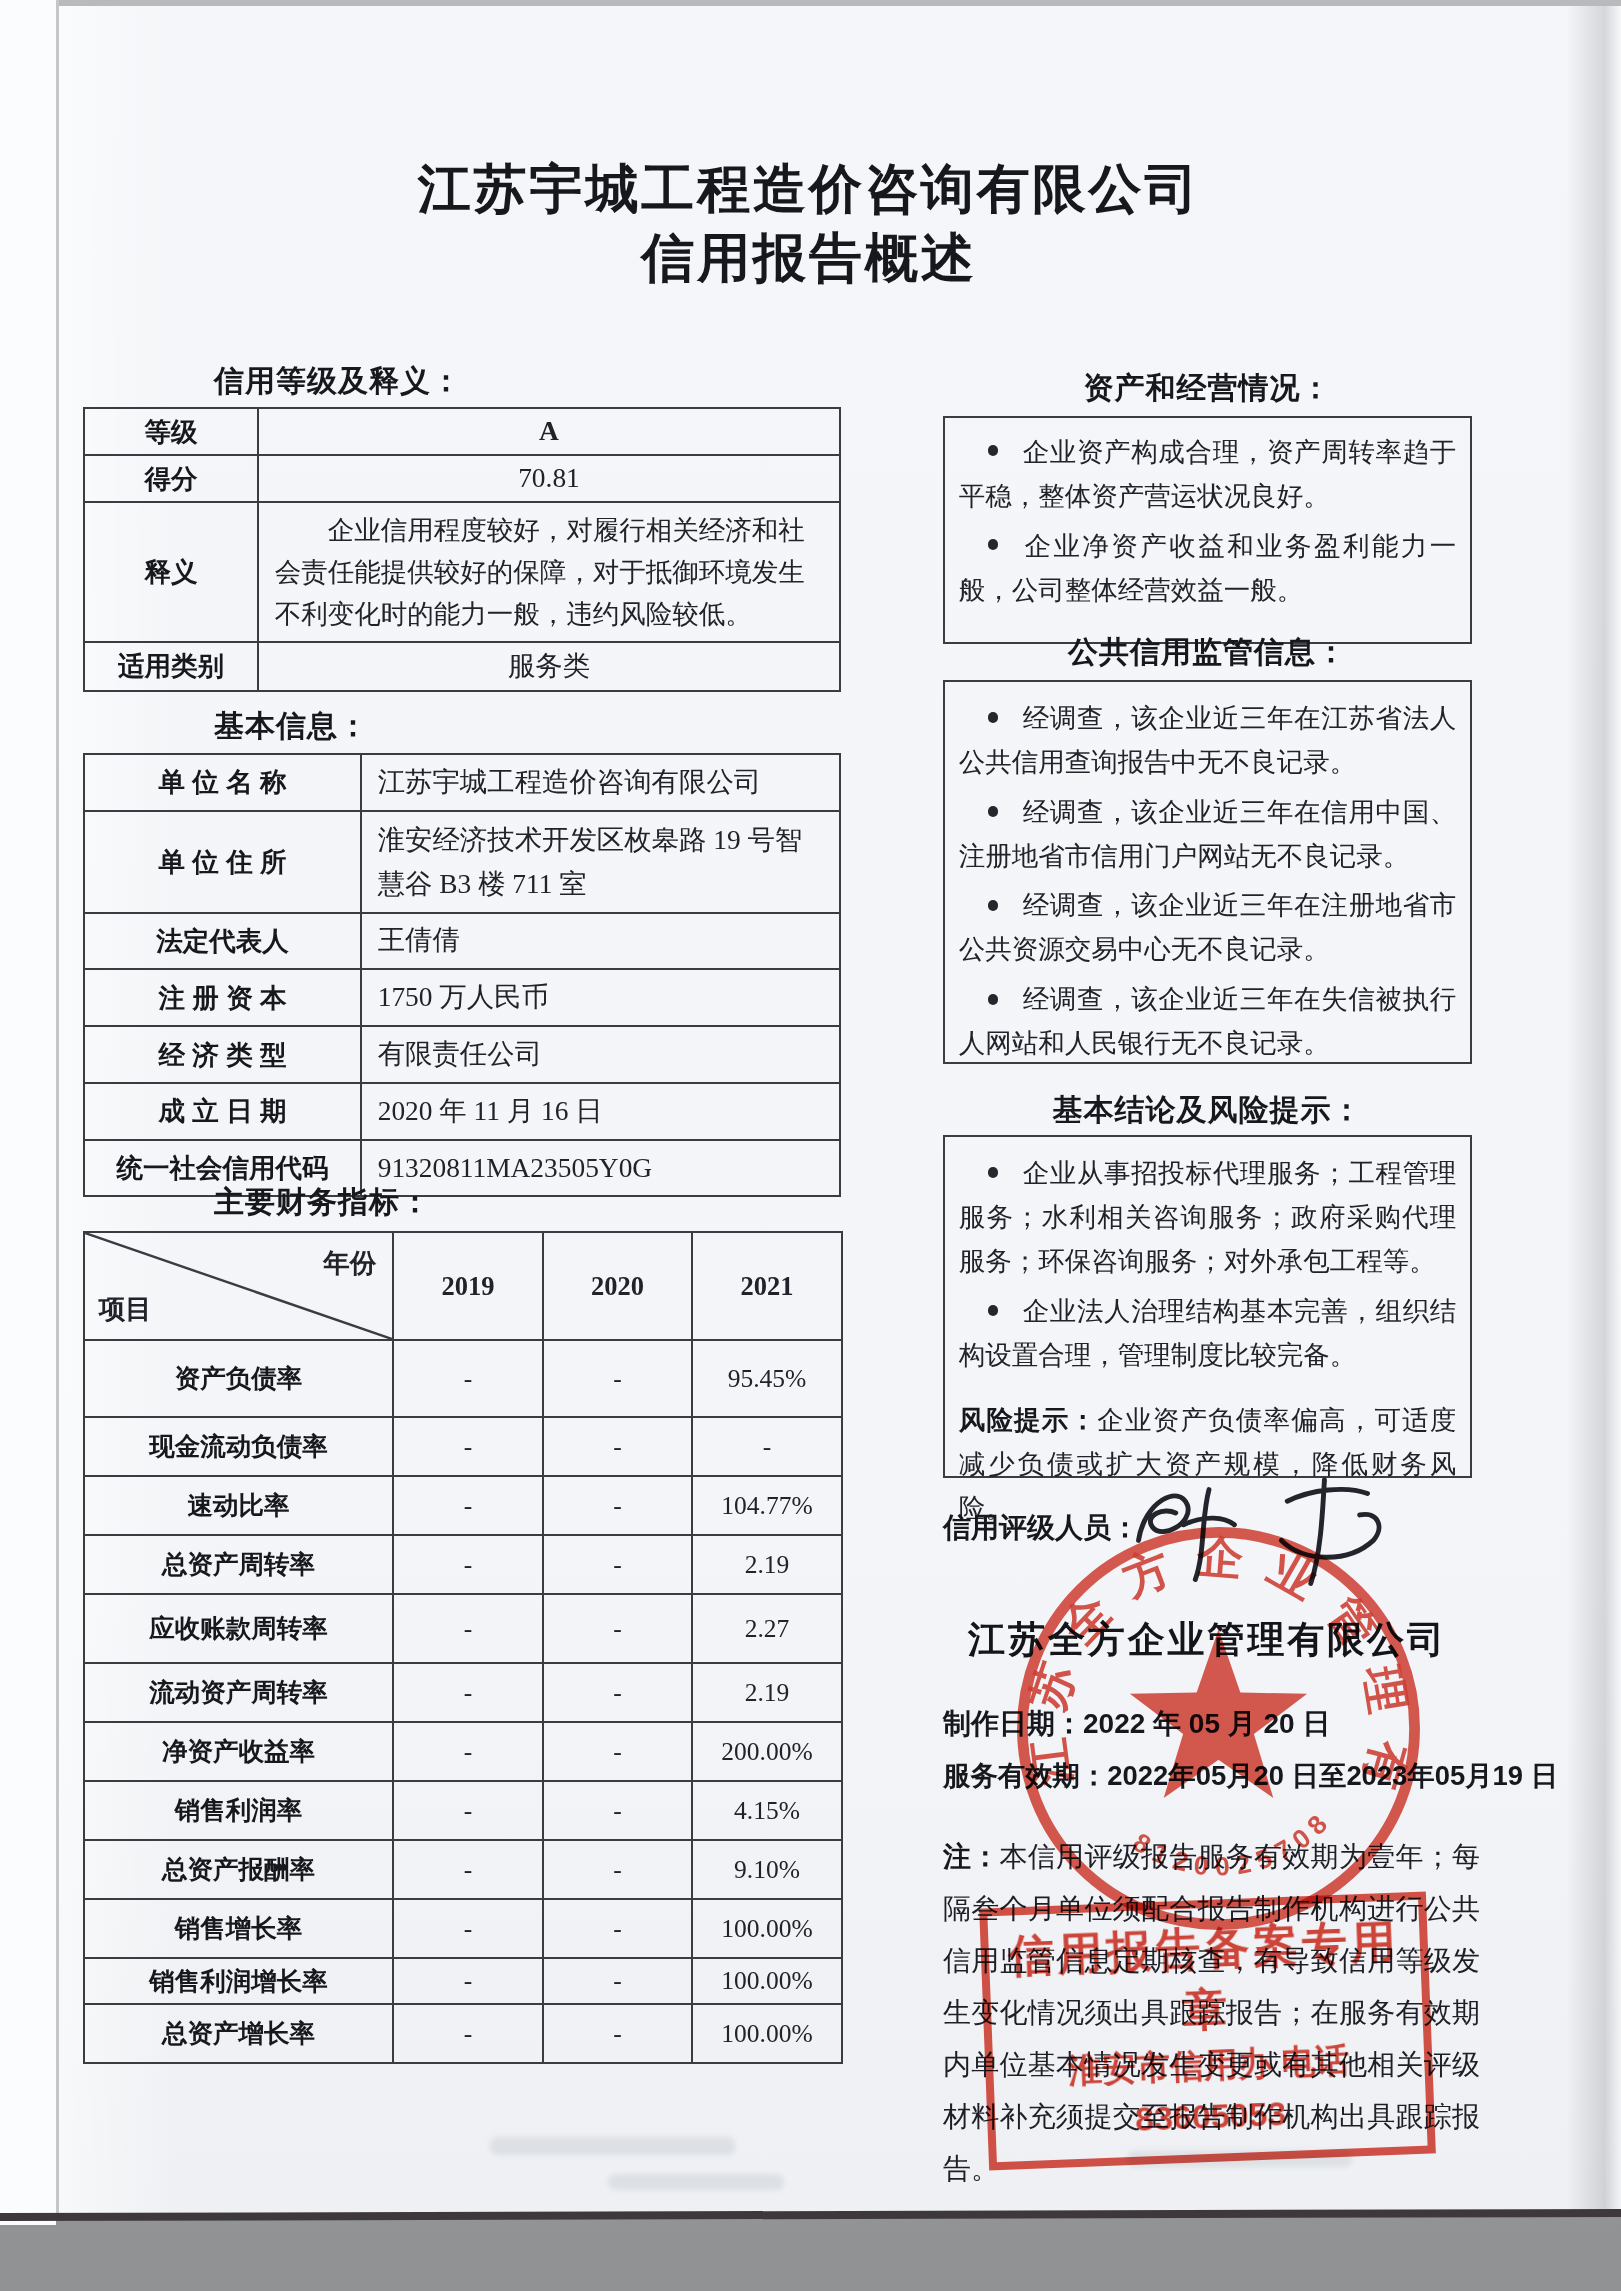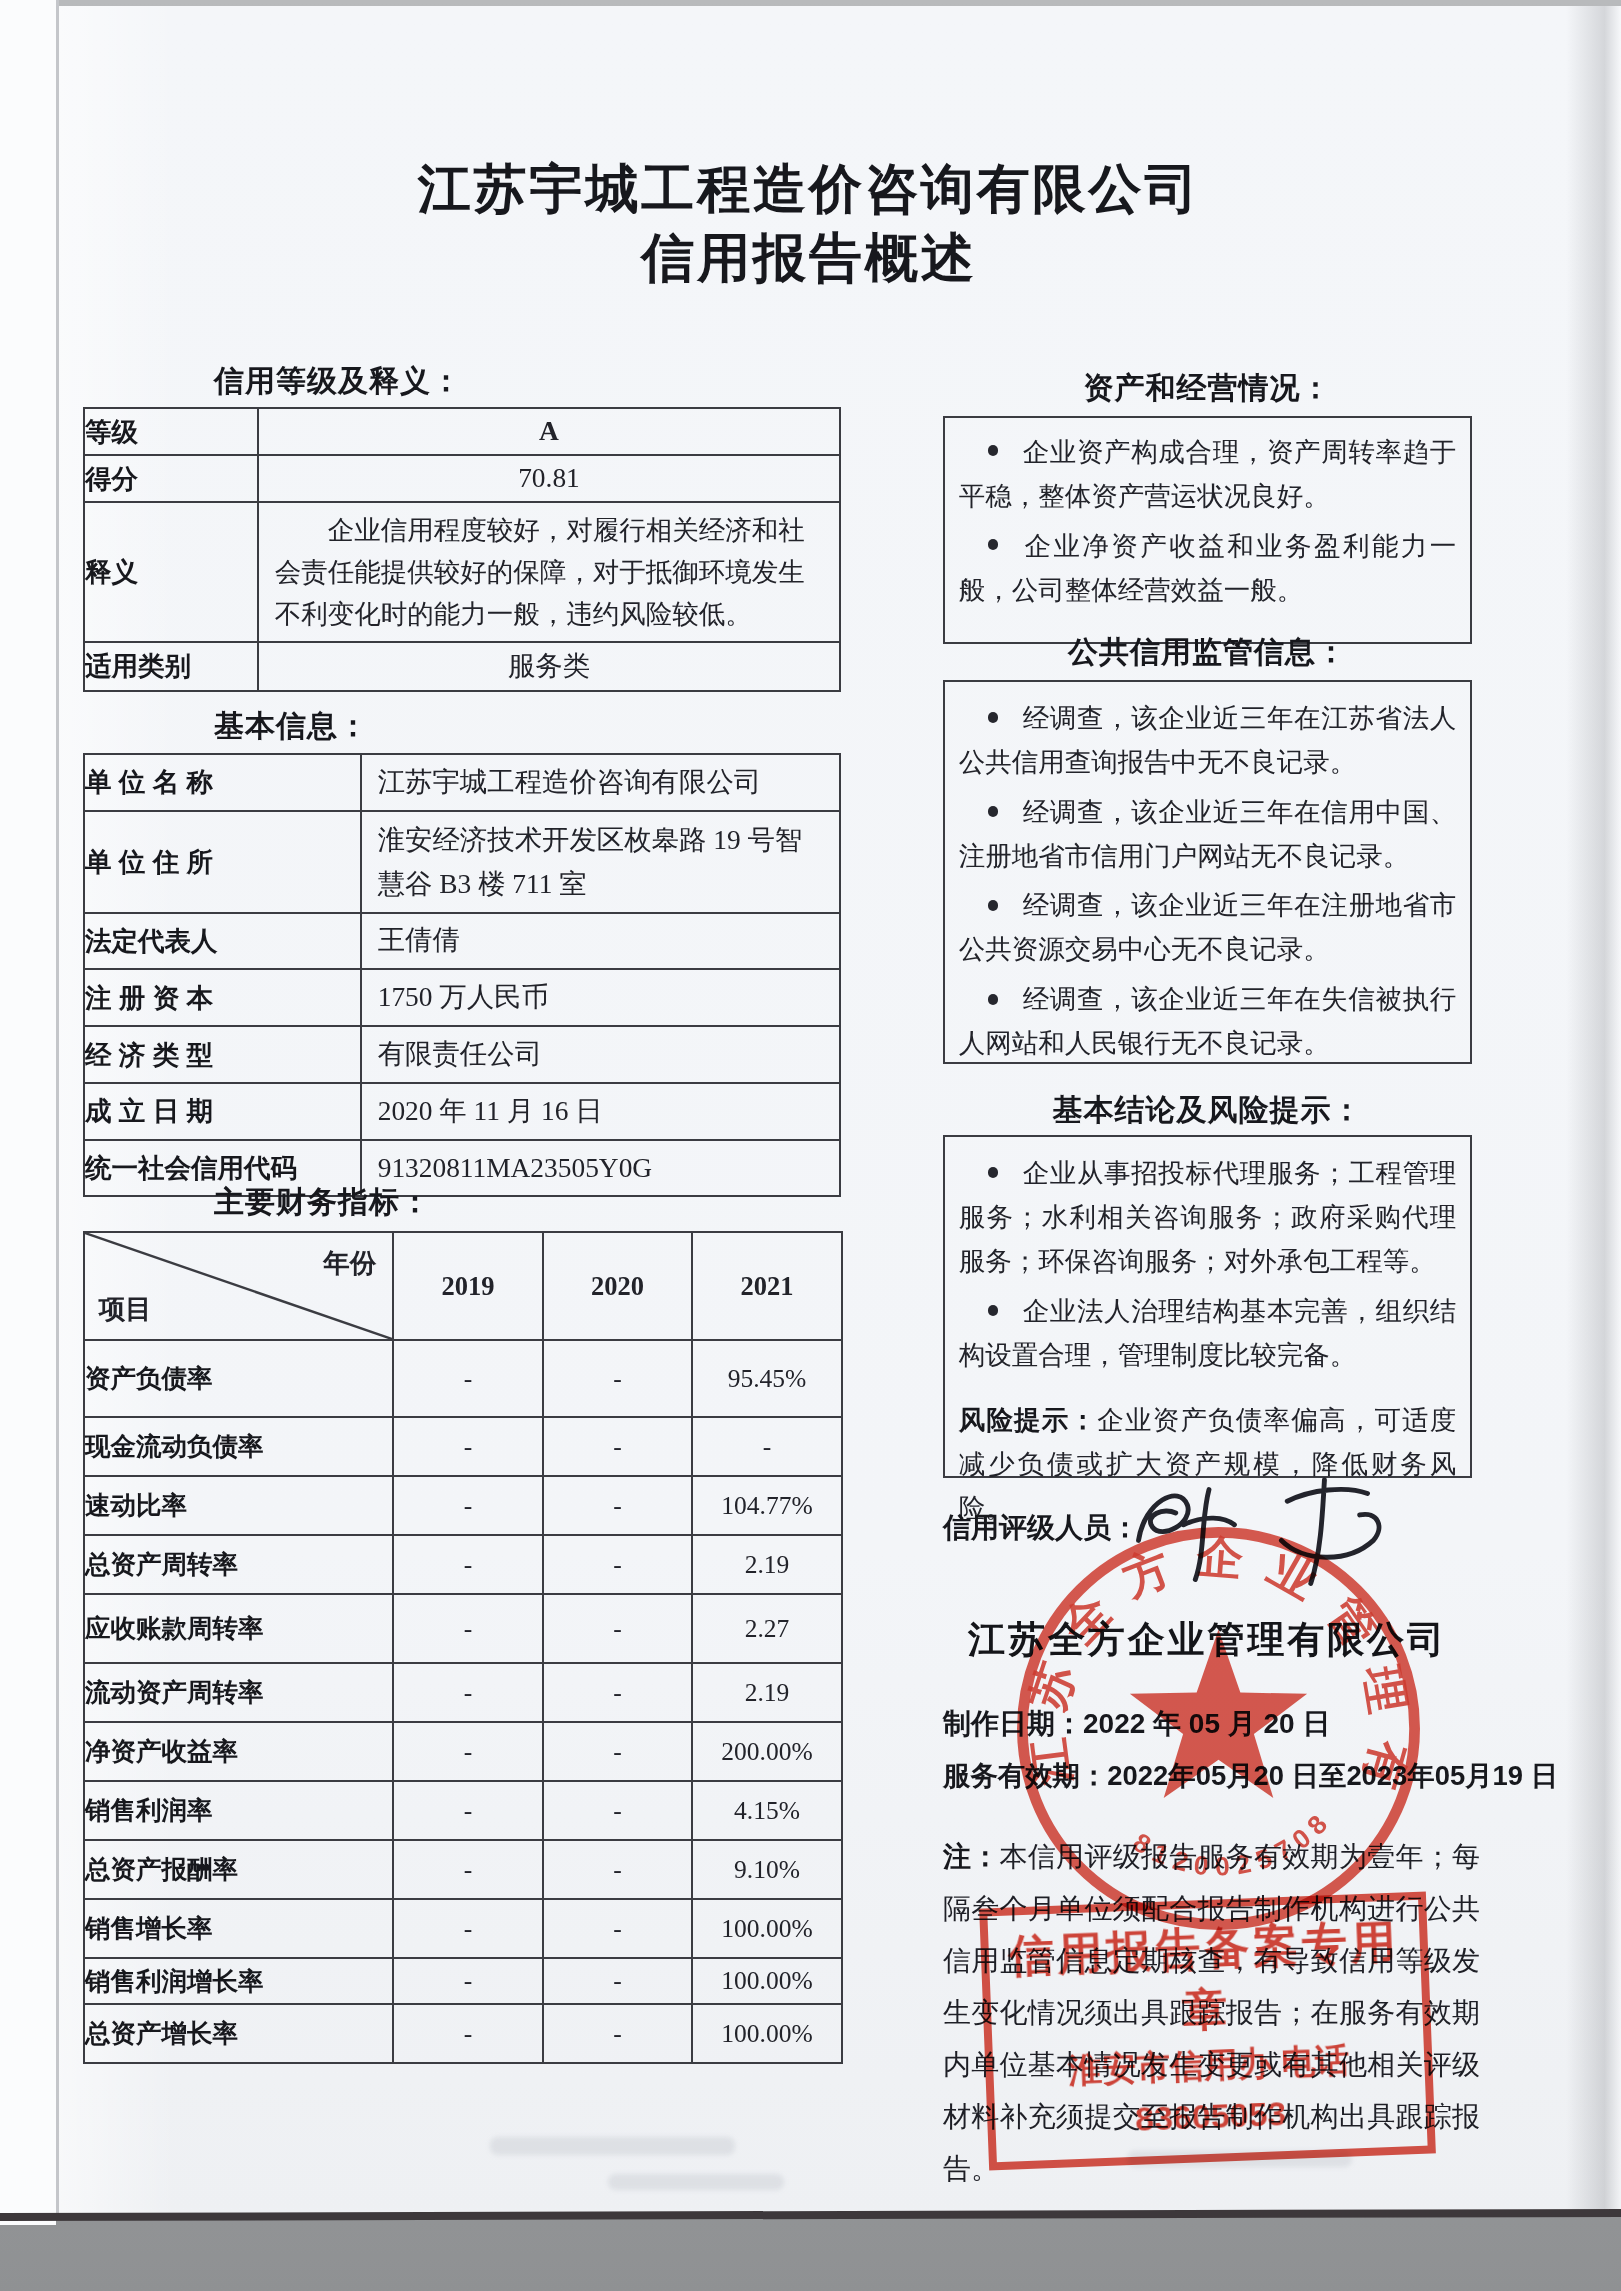--- a/index.html
+++ b/index.html
@@ -21,21 +21,21 @@
   
   .sec-h{position:absolute;font-family:"Liberation Sans","DejaVu Sans",sans-serif;
          font-weight:bold;font-size:30px;color:#17181d;letter-spacing:1px;}
   .title{position:absolute;left:157px;top:155px;width:1304px;text-align:center;
          font-weight:bold;font-size:53px;line-height:69px;color:#17181d;letter-spacing:2.9px;}
 
   
   table{border-collapse:collapse;table-layout:fixed;position:absolute;background:transparent;}
   td{border:2px solid #3b3c42;padding:0;vertical-align:middle;}
   .lab{font-family:"Liberation Sans","DejaVu Sans",sans-serif;font-weight:bold;
-       font-size:26.5px;text-align:left;color:#17181d;}
+       font-size:26.5px;text-align:center;color:#17181d;}
   .val{font-size:27.4px;text-align:center;}
   .val-left{font-size:27.4px;text-align:left;padding:5.9px 15.7px;line-height:43px;}
   .t3 .lab{font-size:25.5px;}
   .t3 .val{font-size:25.5px;}
   .yr{font-weight:bold;font-size:26.5px;text-align:center;}
   .diag{position:relative;}
   .diag svg{position:absolute;left:0;top:0;width:100%;height:100%;}
   .diag .corner-top{position:absolute;top:11.8px;right:15.7px;font-family:"Liberation Sans","DejaVu Sans",sans-serif;font-weight:bold;font-size:26.5px;}
   .diag .corner-bottom{position:absolute;bottom:11.8px;left:13.7px;font-family:Liberation Sans, sans-serif;font-weight:bold;font-size:26.5px;}
 

